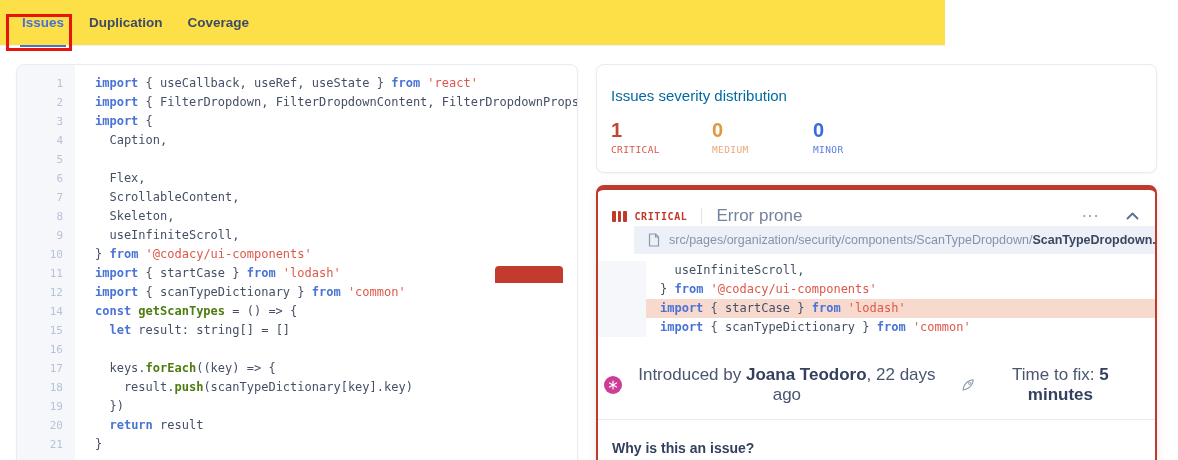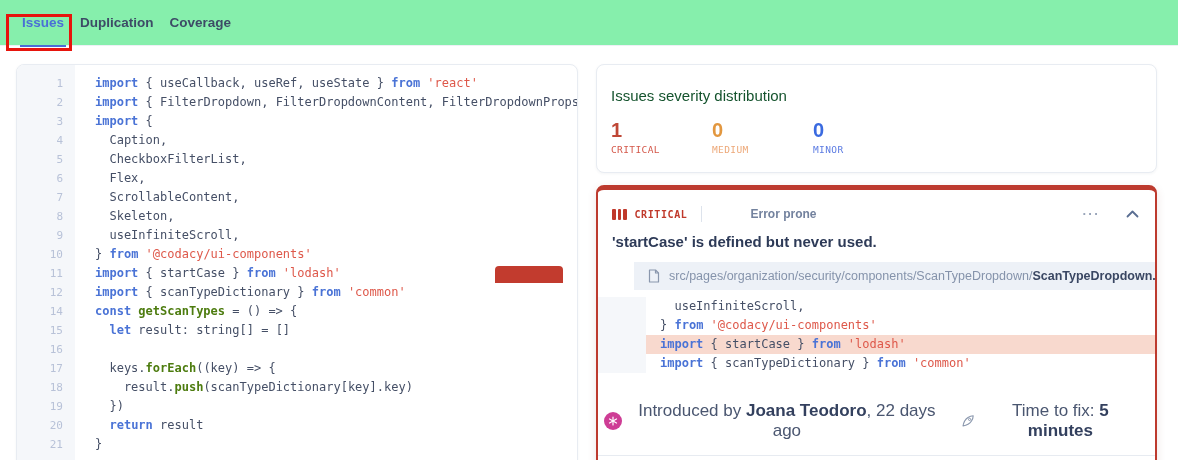--- a/index.html
+++ b/index.html
@@ -1,23 +1,23 @@
 <!DOCTYPE html>
 <html><head>
 <meta charset="utf-8">
 <style>
   * { margin:0; padding:0; box-sizing:border-box; }
   html,body { width:1178px; height:460px; overflow:hidden; background:#fff;
               font-family:"Liberation Sans", sans-serif; }
   .stage { position:relative; width:1178px; height:460px; overflow:hidden; }
 
   
-  .tabbar { position:absolute; left:0; top:0; width:1178px; height:46px;
+  .tabbar { position:absolute; left:0; top:0; width:945px; height:46px;
             border-bottom:1px solid #edf0f5; display:flex; align-items:center;
-            padding-left:20px; gap:12px; background:#86efac; }
+            padding-left:20px; gap:21px; background:#fde047; }
   .tab { height:46px; display:flex; align-items:center; font-size:13.5px;
          font-weight:700; color:#3d4b66; position:relative; padding:0 2px; cursor:pointer; }
   .tab.active { color:#4a6fd6; }
   .tab.active::after { content:""; position:absolute; left:0; right:0; bottom:-1px;
                        height:2px; background:#4a6fd6; }
   .annotation-box { position:absolute; left:6px; top:14px; width:66px; height:37px;
                     border:3px solid #e7140c; z-index:50; pointer-events:none; }
 
   
   .code-panel { position:absolute; left:16px; top:64px; width:562px; height:420px;
@@ -36,39 +36,39 @@
   .tok-f { color:#4d7c0f; font-weight:700; }
   .issue-badge { position:absolute; right:14px; top:2px; background:#c23b2e;
                  color:#fff; font-family:"DejaVu Sans Mono", monospace; font-size:12px;
                  font-weight:700; letter-spacing:0.5px; padding:18px 7px 3px;
                  border-radius:4px; line-height:11px; cursor:pointer; }
 
   
   .severity-panel { position:absolute; left:596px; top:64px; width:561px; height:109px;
                     border:1px solid #e8ecf2; border-radius:8px; background:#fff;
                     padding:22px 14px; box-shadow:0 1px 3px rgba(40,50,70,0.05); }
-  .sev-title { font-size:15px; font-weight:400; color:#14532d; }
+  .sev-title { font-size:15px; font-weight:400; color:#0369a1; }
   .sev-row { display:flex; margin-top:15px; }
   .sev-item { min-width:101px; }
   .sev-count { font-size:20px; font-weight:700; line-height:22px; }
   .sev-label { font-family:"DejaVu Sans Mono", monospace; font-size:9.5px;
                letter-spacing:0.4px; margin-top:3px; }
 
   
   .issue-card { position:absolute; left:596px; top:185px; width:561px; height:310px;
                 border:2px solid #bd3a2e; border-top-width:5px; border-radius:8px;
                 background:#fff; overflow:hidden;
                 box-shadow:0 3px 10px rgba(120,50,40,0.12); }
   .card-header { display:flex; align-items:center; padding:16px 16px 0 14px; }
   .bars-icon { display:inline-flex; gap:2px; align-items:flex-end; height:11px; }
   .bars-icon i { display:block; width:3.5px; height:11px; background:#c0392b; border-radius:1px; }
   .crit-label { font-family:"DejaVu Sans Mono", monospace; font-size:10px; font-weight:700;
                 color:#c0392b; letter-spacing:0.6px; margin-left:8px; }
   .vdiv { width:1px; height:16px; background:#dde3ec; margin:0 14px; }
-  .category { font-size:12px; font-weight:700; color:#73829e;margin-left:34px; }
+  .category { font-size:17px; font-weight:400; color:#73829e; }
   .hd-spacer { flex:1; }
   .ellipsis-icon { color:#97a3b8; font-size:13px; font-weight:700; letter-spacing:1.5px;
                    line-height:10px; cursor:pointer; }
   .chevron-icon { margin-left:26px; cursor:pointer; display:flex; align-items:center; }
   .issue-title { padding:11px 16px 12px 14px; font-size:15px; font-weight:700; color:#2d3a57; }
   .file-bar { background:#edf1f7; height:28px; display:flex; align-items:center;
               padding:0 16px 0 14px; gap:9px; font-size:12.5px; color:#8593ab; cursor:pointer;margin-left:36px; }
   .file-name { color:#3a4763; font-weight:700; }
   .snippet { position:relative; margin-top:7px; margin-bottom:10px; }
   .snip .ln { width:48px; }
@@ -99,21 +99,21 @@
       <div class="tab">Coverage</div>
     </nav>
 
   <section class="code-panel">
     <div class="gutter-bg"></div>
     <div class="code-lines" id="main-code">
         <div class="cl"><span class="ln">1</span><span class="lc"><span class="tok-k">import</span><span class="tok-d"> { useCallback, useRef, useState } </span><span class="tok-k">from</span><span class="tok-s"> 'react'</span></span></div>
         <div class="cl"><span class="ln">2</span><span class="lc"><span class="tok-k">import</span><span class="tok-d"> { FilterDropdown, FilterDropdownContent, FilterDropdownProps } </span></span></div>
         <div class="cl"><span class="ln">3</span><span class="lc"><span class="tok-k">import</span><span class="tok-d"> {</span></span></div>
         <div class="cl"><span class="ln">4</span><span class="lc"><span class="tok-d">  Caption,</span></span></div>
-        <div class="cl"><span class="ln">5</span><span class="lc"><span class="tok-d">  CheckboxFilterList,</span></span></div>
+        <div class="cl"><span class="ln">5</span></div>
         <div class="cl"><span class="ln">6</span><span class="lc"><span class="tok-d">  Flex,</span></span></div>
         <div class="cl"><span class="ln">7</span><span class="lc"><span class="tok-d">  ScrollableContent,</span></span></div>
         <div class="cl"><span class="ln">8</span><span class="lc"><span class="tok-d">  Skeleton,</span></span></div>
         <div class="cl"><span class="ln">9</span><span class="lc"><span class="tok-d">  useInfiniteScroll,</span></span></div>
         <div class="cl"><span class="ln">10</span><span class="lc"><span class="tok-d">} </span><span class="tok-k">from</span><span class="tok-s"> '@codacy/ui-components'</span></span></div>
         <div class="cl"><span class="ln">11</span><span class="lc"><span class="tok-k">import</span><span class="tok-d"> { startCase } </span><span class="tok-k">from</span><span class="tok-s"> 'lodash'</span><span class="issue-badge">1 ISSUE</span></span></div>
         <div class="cl"><span class="ln">12</span><span class="lc"><span class="tok-k">import</span><span class="tok-d"> { scanTypeDictionary } </span><span class="tok-k">from</span><span class="tok-s"> 'common'</span></span></div>
         <div class="cl"><span class="ln">14</span><span class="lc"><span class="tok-k">const</span><span class="tok-f"> getScanTypes</span><span class="tok-d"> = () =&gt; {</span></span></div>
         <div class="cl"><span class="ln">15</span><span class="lc"><span class="tok-d">  </span><span class="tok-k">let</span><span class="tok-d"> result: string[] = []</span></span></div>
         <div class="cl"><span class="ln">16</span></div>
@@ -155,21 +155,20 @@
       <span class="category">Error prone</span>
       <span class="hd-spacer"></span>
       <span class="ellipsis-icon">···</span>
       <span class="chevron-icon">
         <svg width="13" height="8" viewBox="0 0 13 8">
             <polyline points="1.5,6.5 6.5,1.5 11.5,6.5" fill="none" stroke="#5a6e92" stroke-width="1.8" stroke-linecap="round" stroke-linejoin="round"></polyline>
           </svg>
       </span>
     </div>
 
-    <h2 class="issue-title">'startCase' is defined but never used.</h2>
 
     <div class="file-bar">
       <span style="display:flex">
         <svg width="12" height="14" viewBox="0 0 12 14">
             <path d="M1.5 1h6l3 3v9h-9z" fill="none" stroke="#8a97ad" stroke-width="1.2" stroke-linejoin="round"></path>
             <path d="M7.5 1v3h3" fill="none" stroke="#8a97ad" stroke-width="1.2" stroke-linejoin="round"></path>
           </svg>
       </span>
       <span><span>src/pages/organization/security/components/ScanTypeDropdown/</span><span class="file-name">ScanTypeDropdown.tsx</span></span>
     </div>

